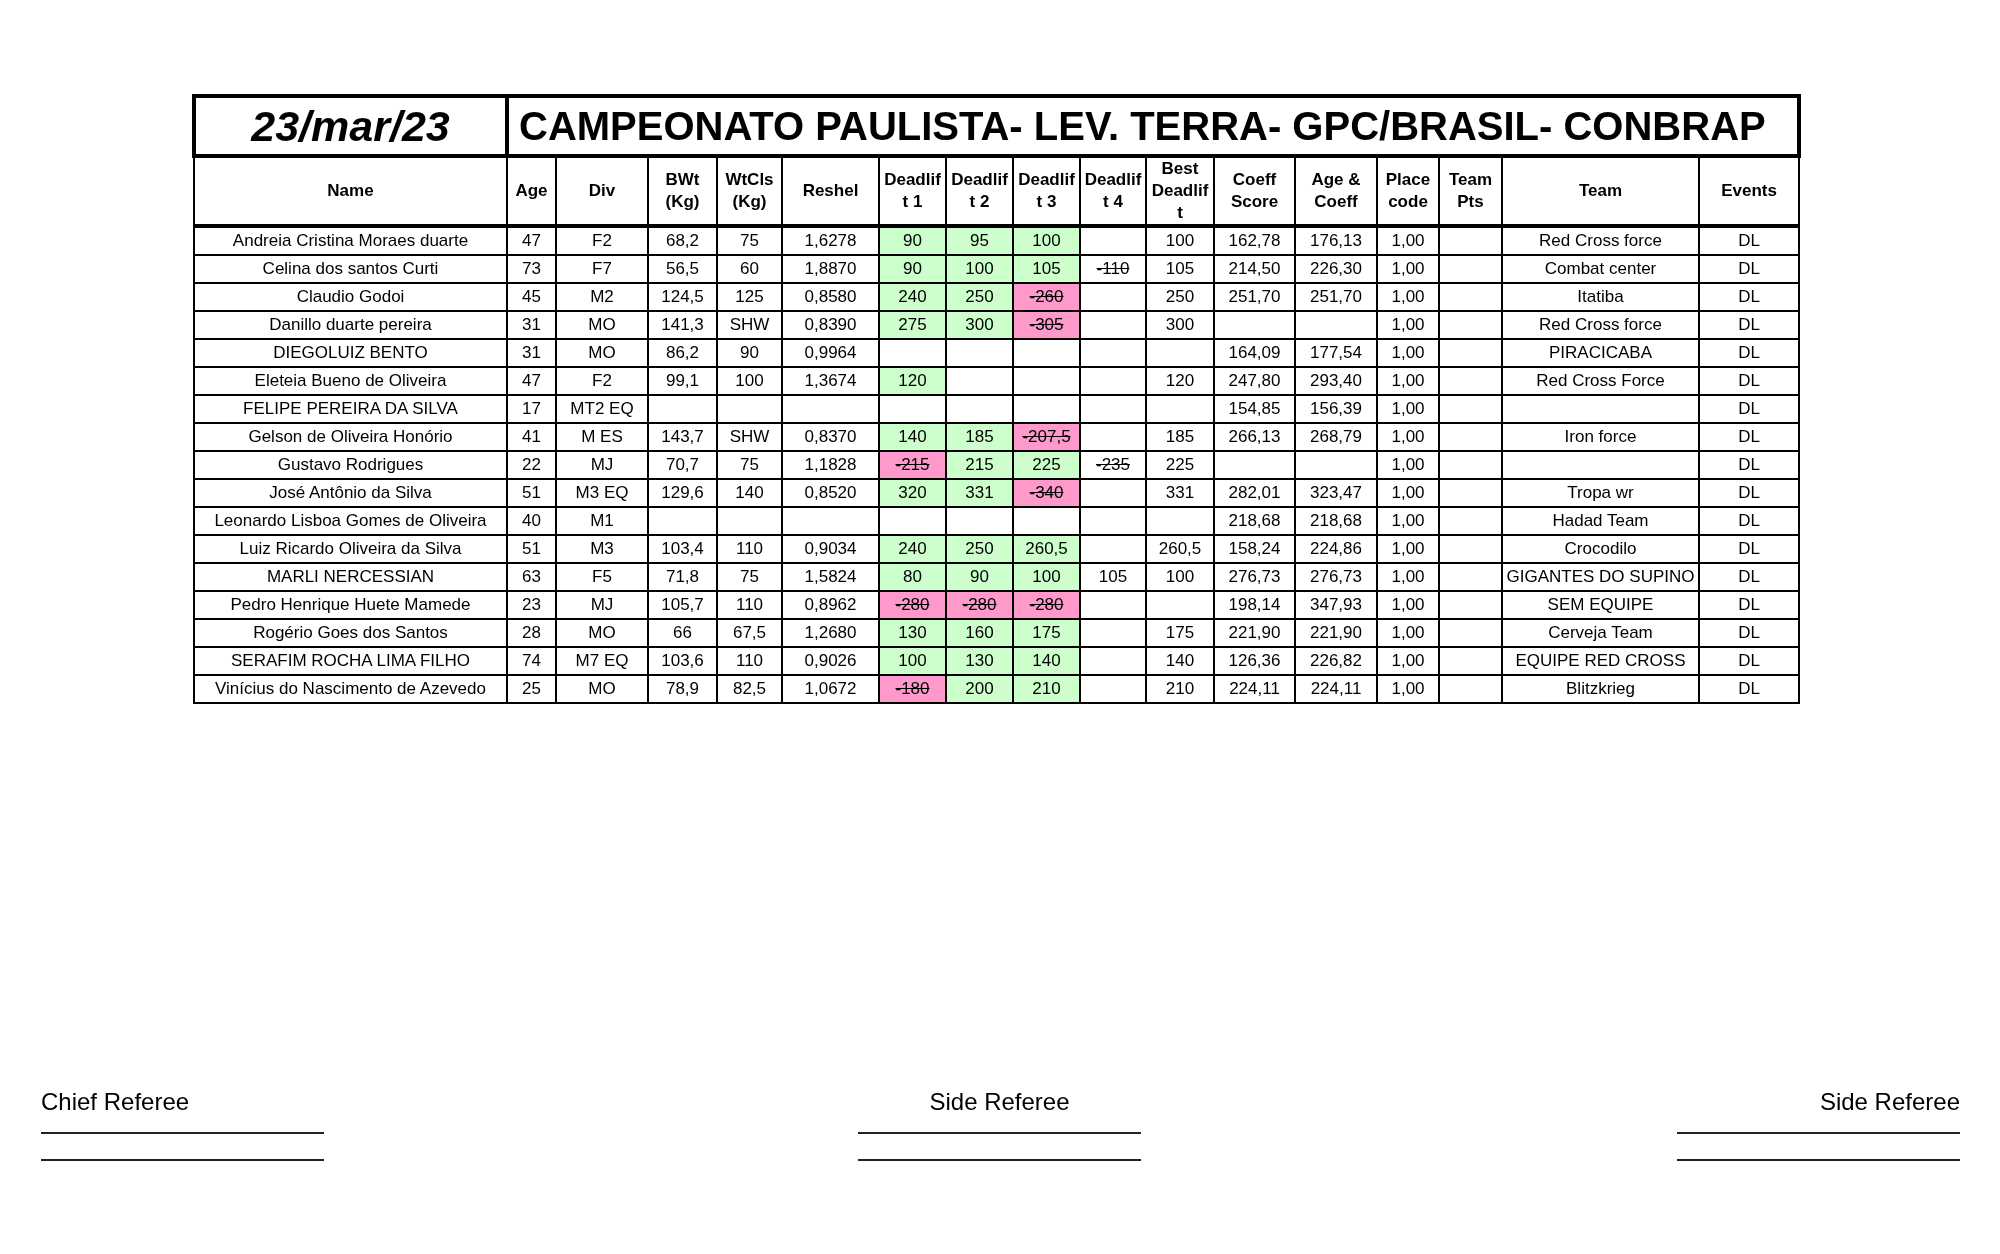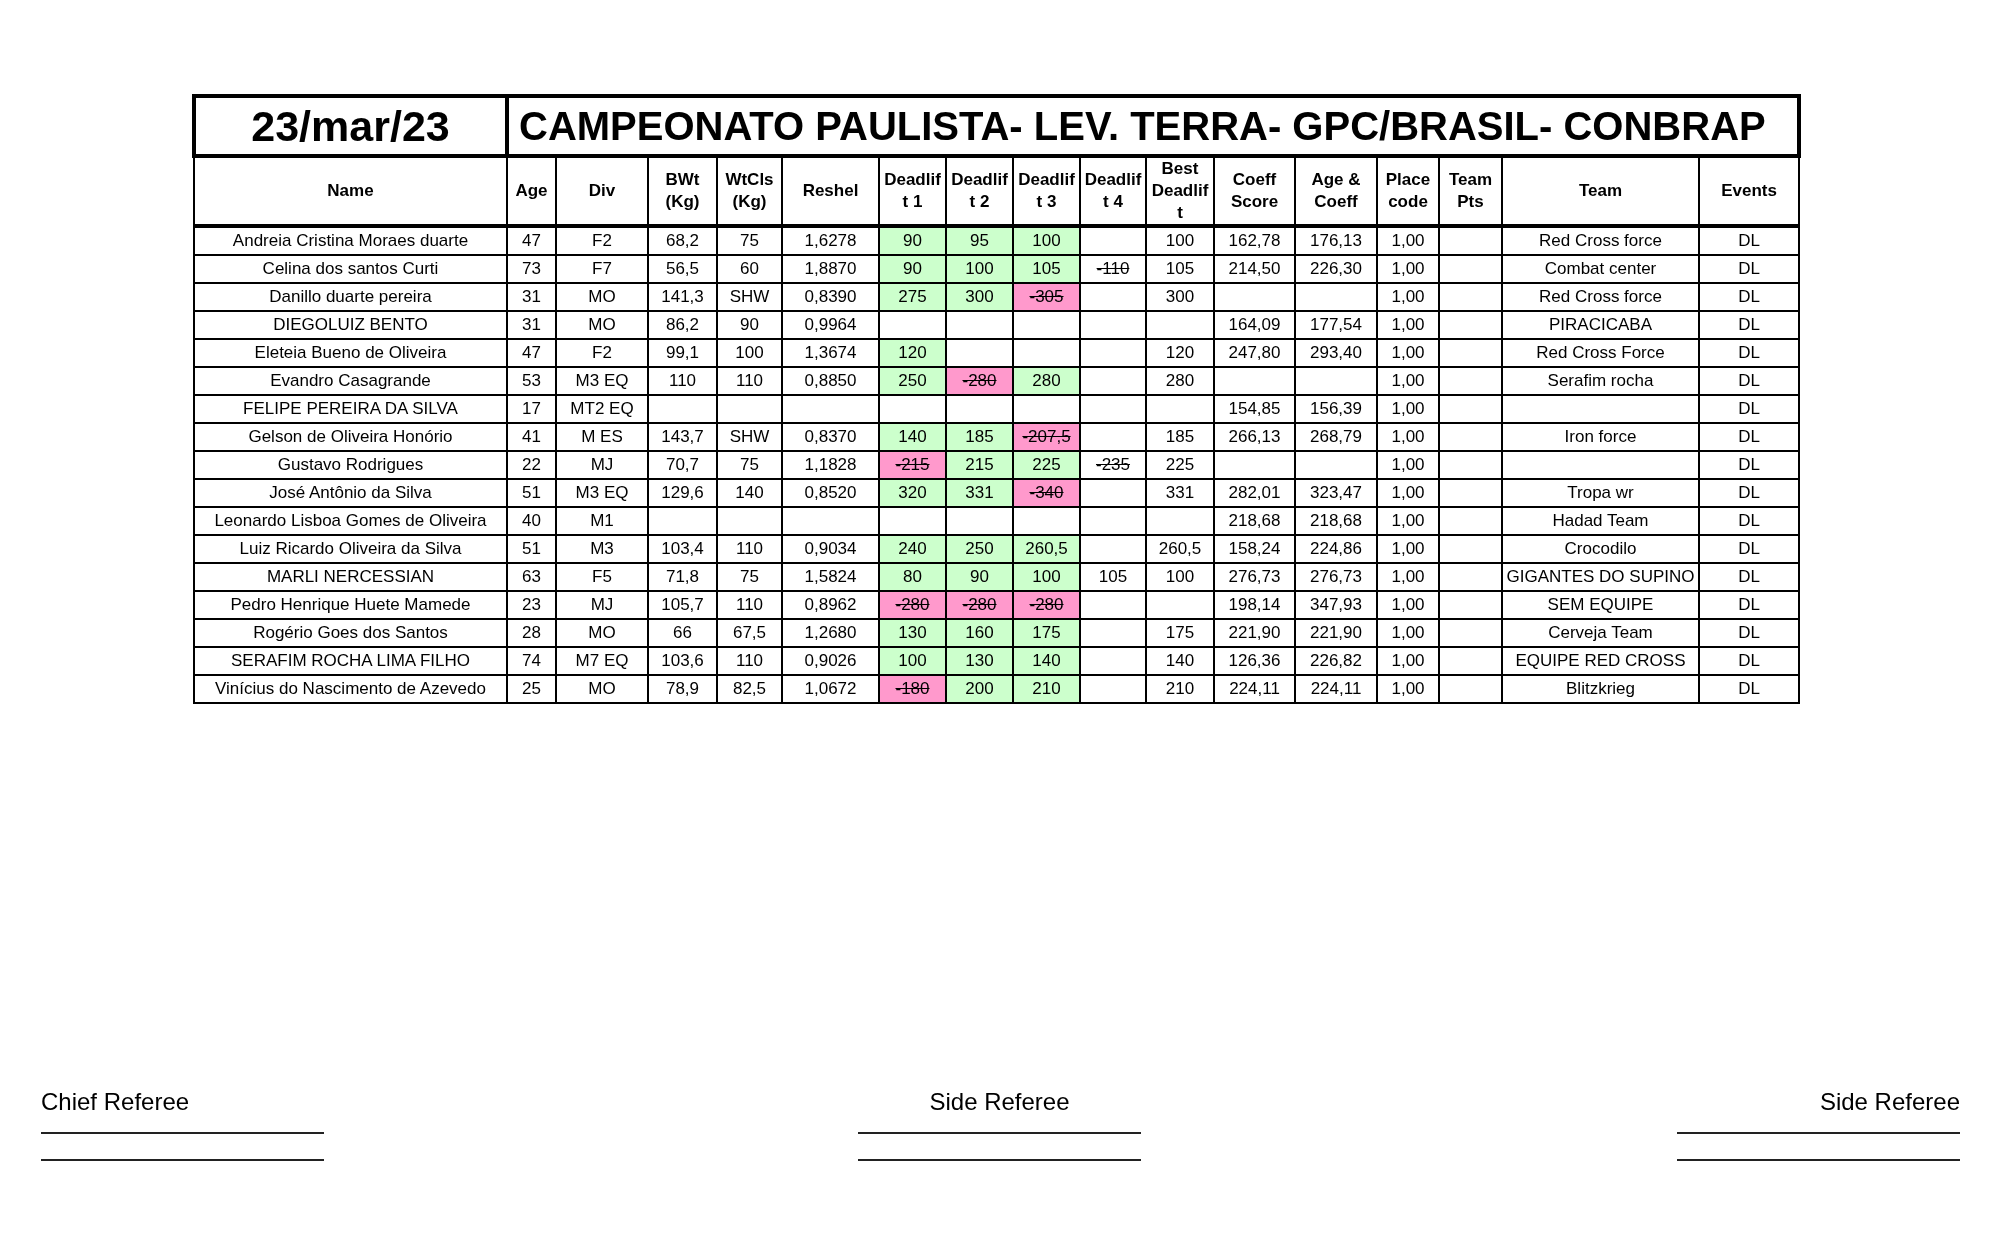--- a/index.html
+++ b/index.html
@@ -2,21 +2,21 @@
 <html><head>
 <meta charset="utf-8">
 <style>
   html, body { margin:0; padding:0; background:#ffffff; }
   body { width:2000px; height:1254px; position:relative; overflow:hidden;
          font-family:"Liberation Sans", sans-serif; color:#000; }
   .sheet { position:absolute; left:192px; top:94px; width:1605px; }
   table { border-collapse:collapse; table-layout:fixed; width:1605px; }
   td, th { border:2px solid #000; text-align:center; vertical-align:middle; padding:0; overflow:hidden; white-space:nowrap; }
   .title-row td { height:56px; border:4px solid #000; font-weight:bold; }
-  .title-date { font-size:43px; }
+  .title-date { font-size:43px;font-style:italic; }
   .title-main { font-size:40px; text-align:left; padding-left:10px; letter-spacing:0; }
   .head-row th { height:66px; font-size:17px; font-weight:bold; line-height:22px; white-space:normal; border-bottom:4px solid #000; }
   .data-row td { height:26px; font-size:17px; }
   .good { background:#ccffcc; }
   .bad { background:#ff99cc; }
   .fail { text-decoration:line-through; }
   .ref { position:absolute; font-size:24px; }
   .line { position:absolute; height:0; border-top:2px solid #222; width:283px; }
 </style>
 </head>
@@ -101,20 +101,39 @@
           <td class="fail">-110</td>
           <td>105</td>
           <td>214,50</td>
           <td>226,30</td>
           <td>1,00</td>
           <td></td>
           <td>Combat center</td>
           <td>DL</td>
         </tr>
         <tr class="data-row">
+          <td>Claudio Godoi</td>
+          <td>45</td>
+          <td>M2</td>
+          <td>124,5</td>
+          <td>125</td>
+          <td>0,8580</td>
+          <td class="good">240</td>
+          <td class="good">250</td>
+          <td class="bad fail">-260</td>
+          <td></td>
+          <td>250</td>
+          <td>251,70</td>
+          <td>251,70</td>
+          <td>1,00</td>
+          <td></td>
+          <td>Itatiba</td>
+          <td>DL</td>
+        </tr>
+        <tr class="data-row">
           <td>Danillo duarte pereira</td>
           <td>31</td>
           <td>MO</td>
           <td>141,3</td>
           <td>SHW</td>
           <td>0,8390</td>
           <td class="good">275</td>
           <td class="good">300</td>
           <td class="bad fail">-305</td>
           <td></td>
@@ -155,39 +174,20 @@
           <td class="good">120</td>
           <td></td>
           <td></td>
           <td></td>
           <td>120</td>
           <td>247,80</td>
           <td>293,40</td>
           <td>1,00</td>
           <td></td>
           <td>Red Cross Force</td>
-          <td>DL</td>
-        </tr>
-        <tr class="data-row">
-          <td>Evandro Casagrande</td>
-          <td>53</td>
-          <td>M3 EQ</td>
-          <td>110</td>
-          <td>110</td>
-          <td>0,8850</td>
-          <td class="good">250</td>
-          <td class="bad fail">-280</td>
-          <td class="good">280</td>
-          <td></td>
-          <td>280</td>
-          <td></td>
-          <td></td>
-          <td>1,00</td>
-          <td></td>
-          <td>Serafim rocha</td>
           <td>DL</td>
         </tr>
         <tr class="data-row">
           <td>FELIPE PEREIRA DA SILVA</td>
           <td>17</td>
           <td>MT2 EQ</td>
           <td></td>
           <td></td>
           <td></td>
           <td></td>

